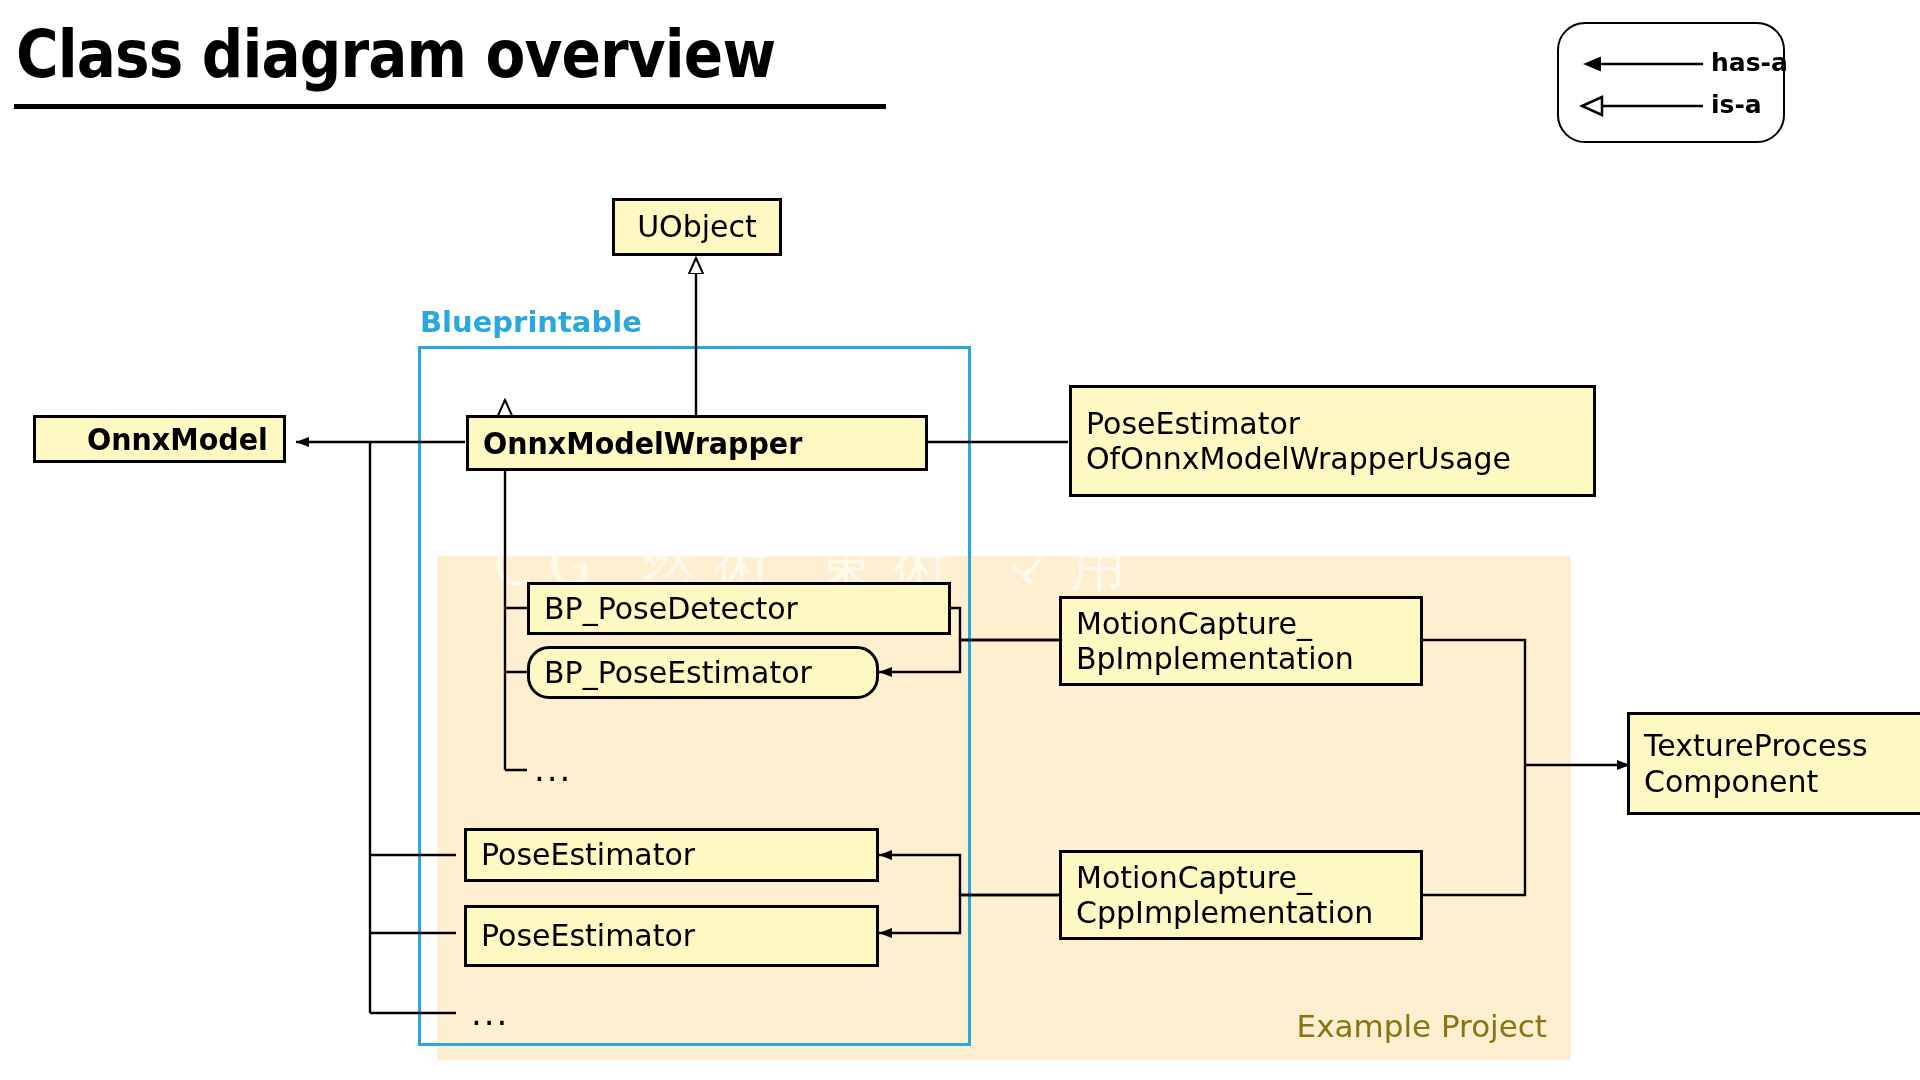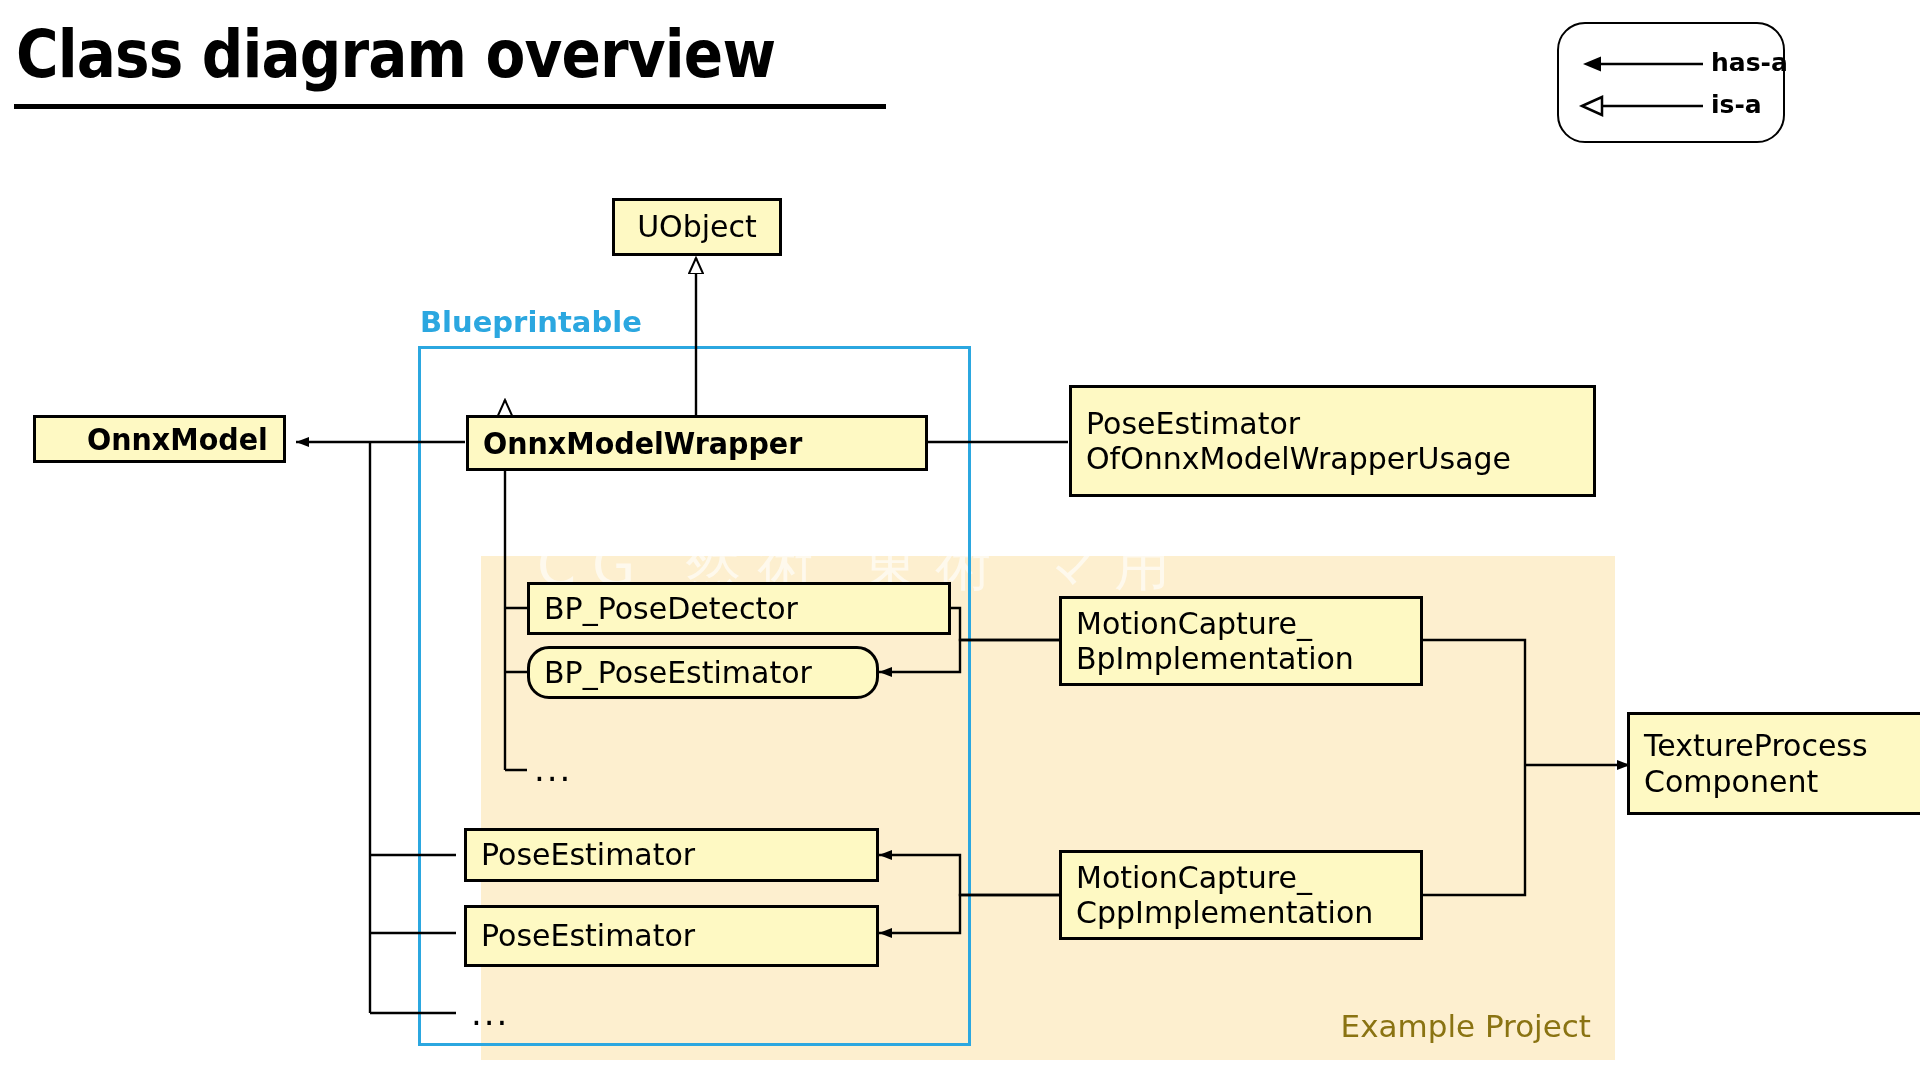--- a/index.html
+++ b/index.html
@@ -82,21 +82,20 @@
   }
 
   
   .region-yellow {
     position: absolute;
     left: 437px;
     top: 556px;
     width: 1134px;
     height: 504px;
     background: #fdefcf;
-    margin-left: 44px;
   }
   .region-yellow-label {
     position: absolute;
     right: 24px;
     bottom: 16px;
     font-family: "DejaVu Sans", sans-serif;
     font-size: 31px;
     color: #8a7312;
     white-space: nowrap;
   }

